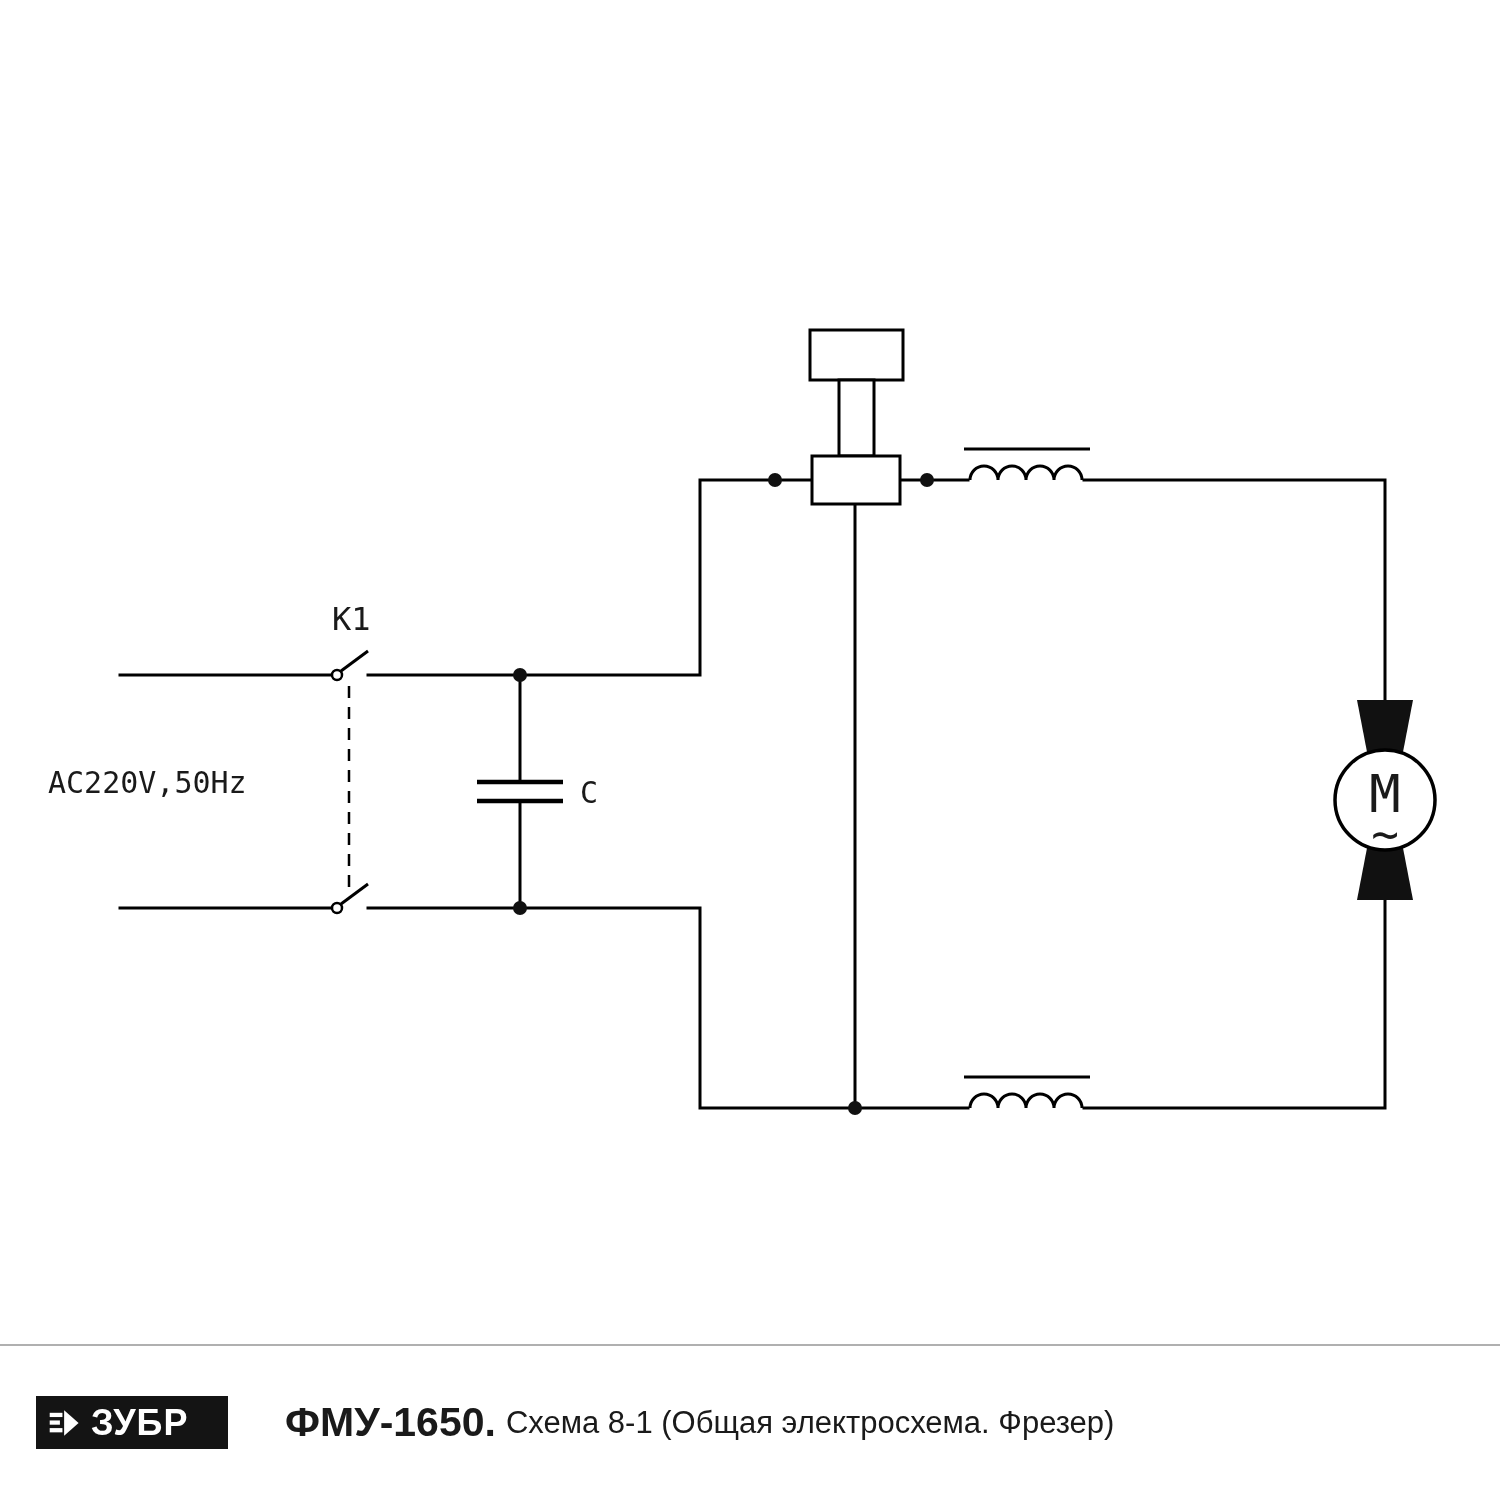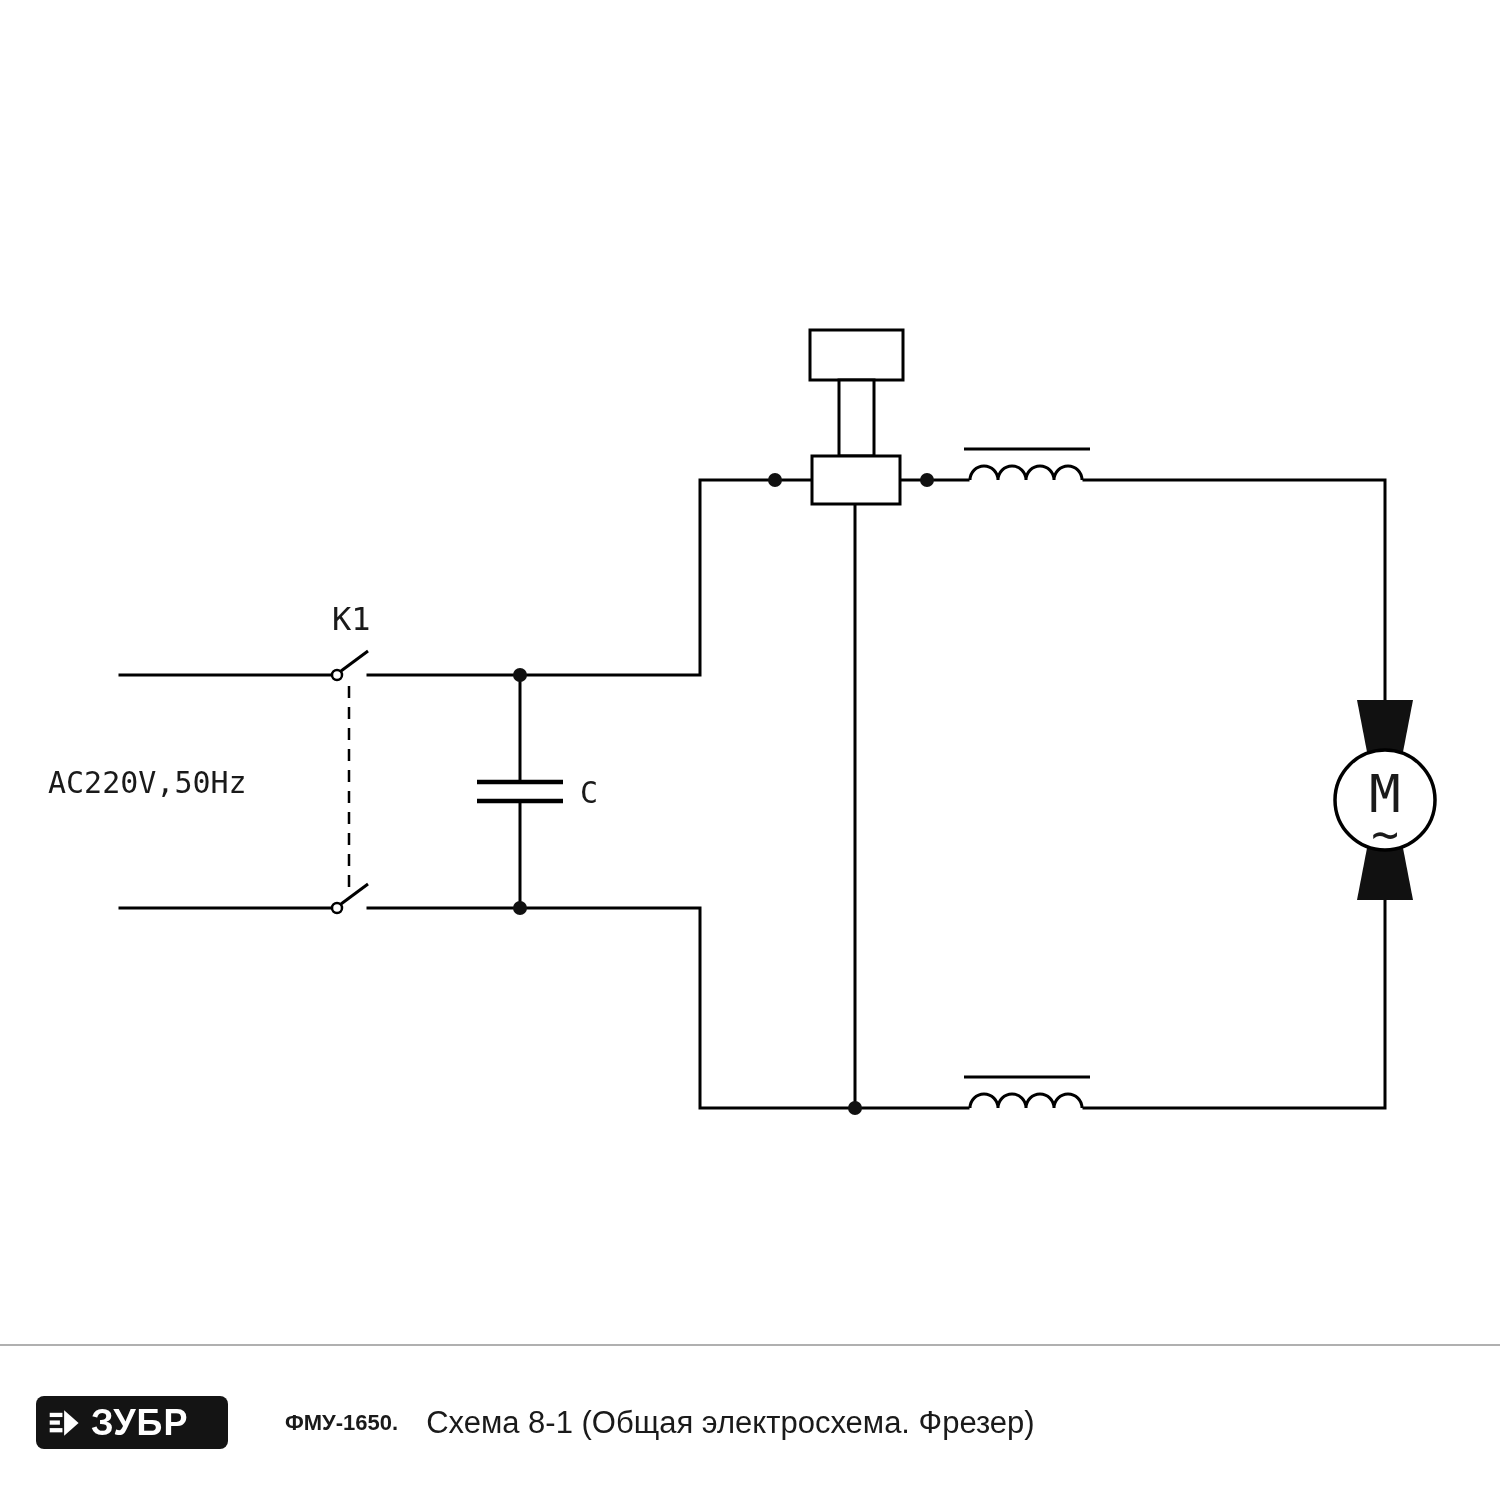--- a/index.html
+++ b/index.html
@@ -32,42 +32,41 @@
     position: absolute;
     left: 36px; top: 1396px;
     width: 192px; height: 53px;
     background: #141414;
     display: flex;
     align-items: center;
     gap: 9px;
     padding-left: 12px;
     box-sizing: border-box;
     color: #ffffff;
-    border-radius: 8px;
   }
   .logo-brand {
     font-weight: bold;
     font-size: 36px;
     letter-spacing: 1px;
     line-height: 1;
   }
   .footer-title {
     position: absolute;
     left: 285px; top: 1396px;
     height: 53px;
     display: flex;
     align-items: center;
     color: #1a1a1a;
     font-size: 31px;
     white-space: nowrap;
   }
   .footer-title .model {
     font-weight: bold;
-    font-size: 22px;
-    margin-right: 28px;
+    font-size: 41px;
+    margin-right: 10px;
   }
 </style>
 </head>
 <body>
 
 <div class="page">
 
   <svg class="schematic" width="1500" height="1500" viewBox="0 0 1500 1500" xmlns="http://www.w3.org/2000/svg">
 
     <g stroke="#000000" stroke-width="3" fill="none" stroke-linecap="square">

